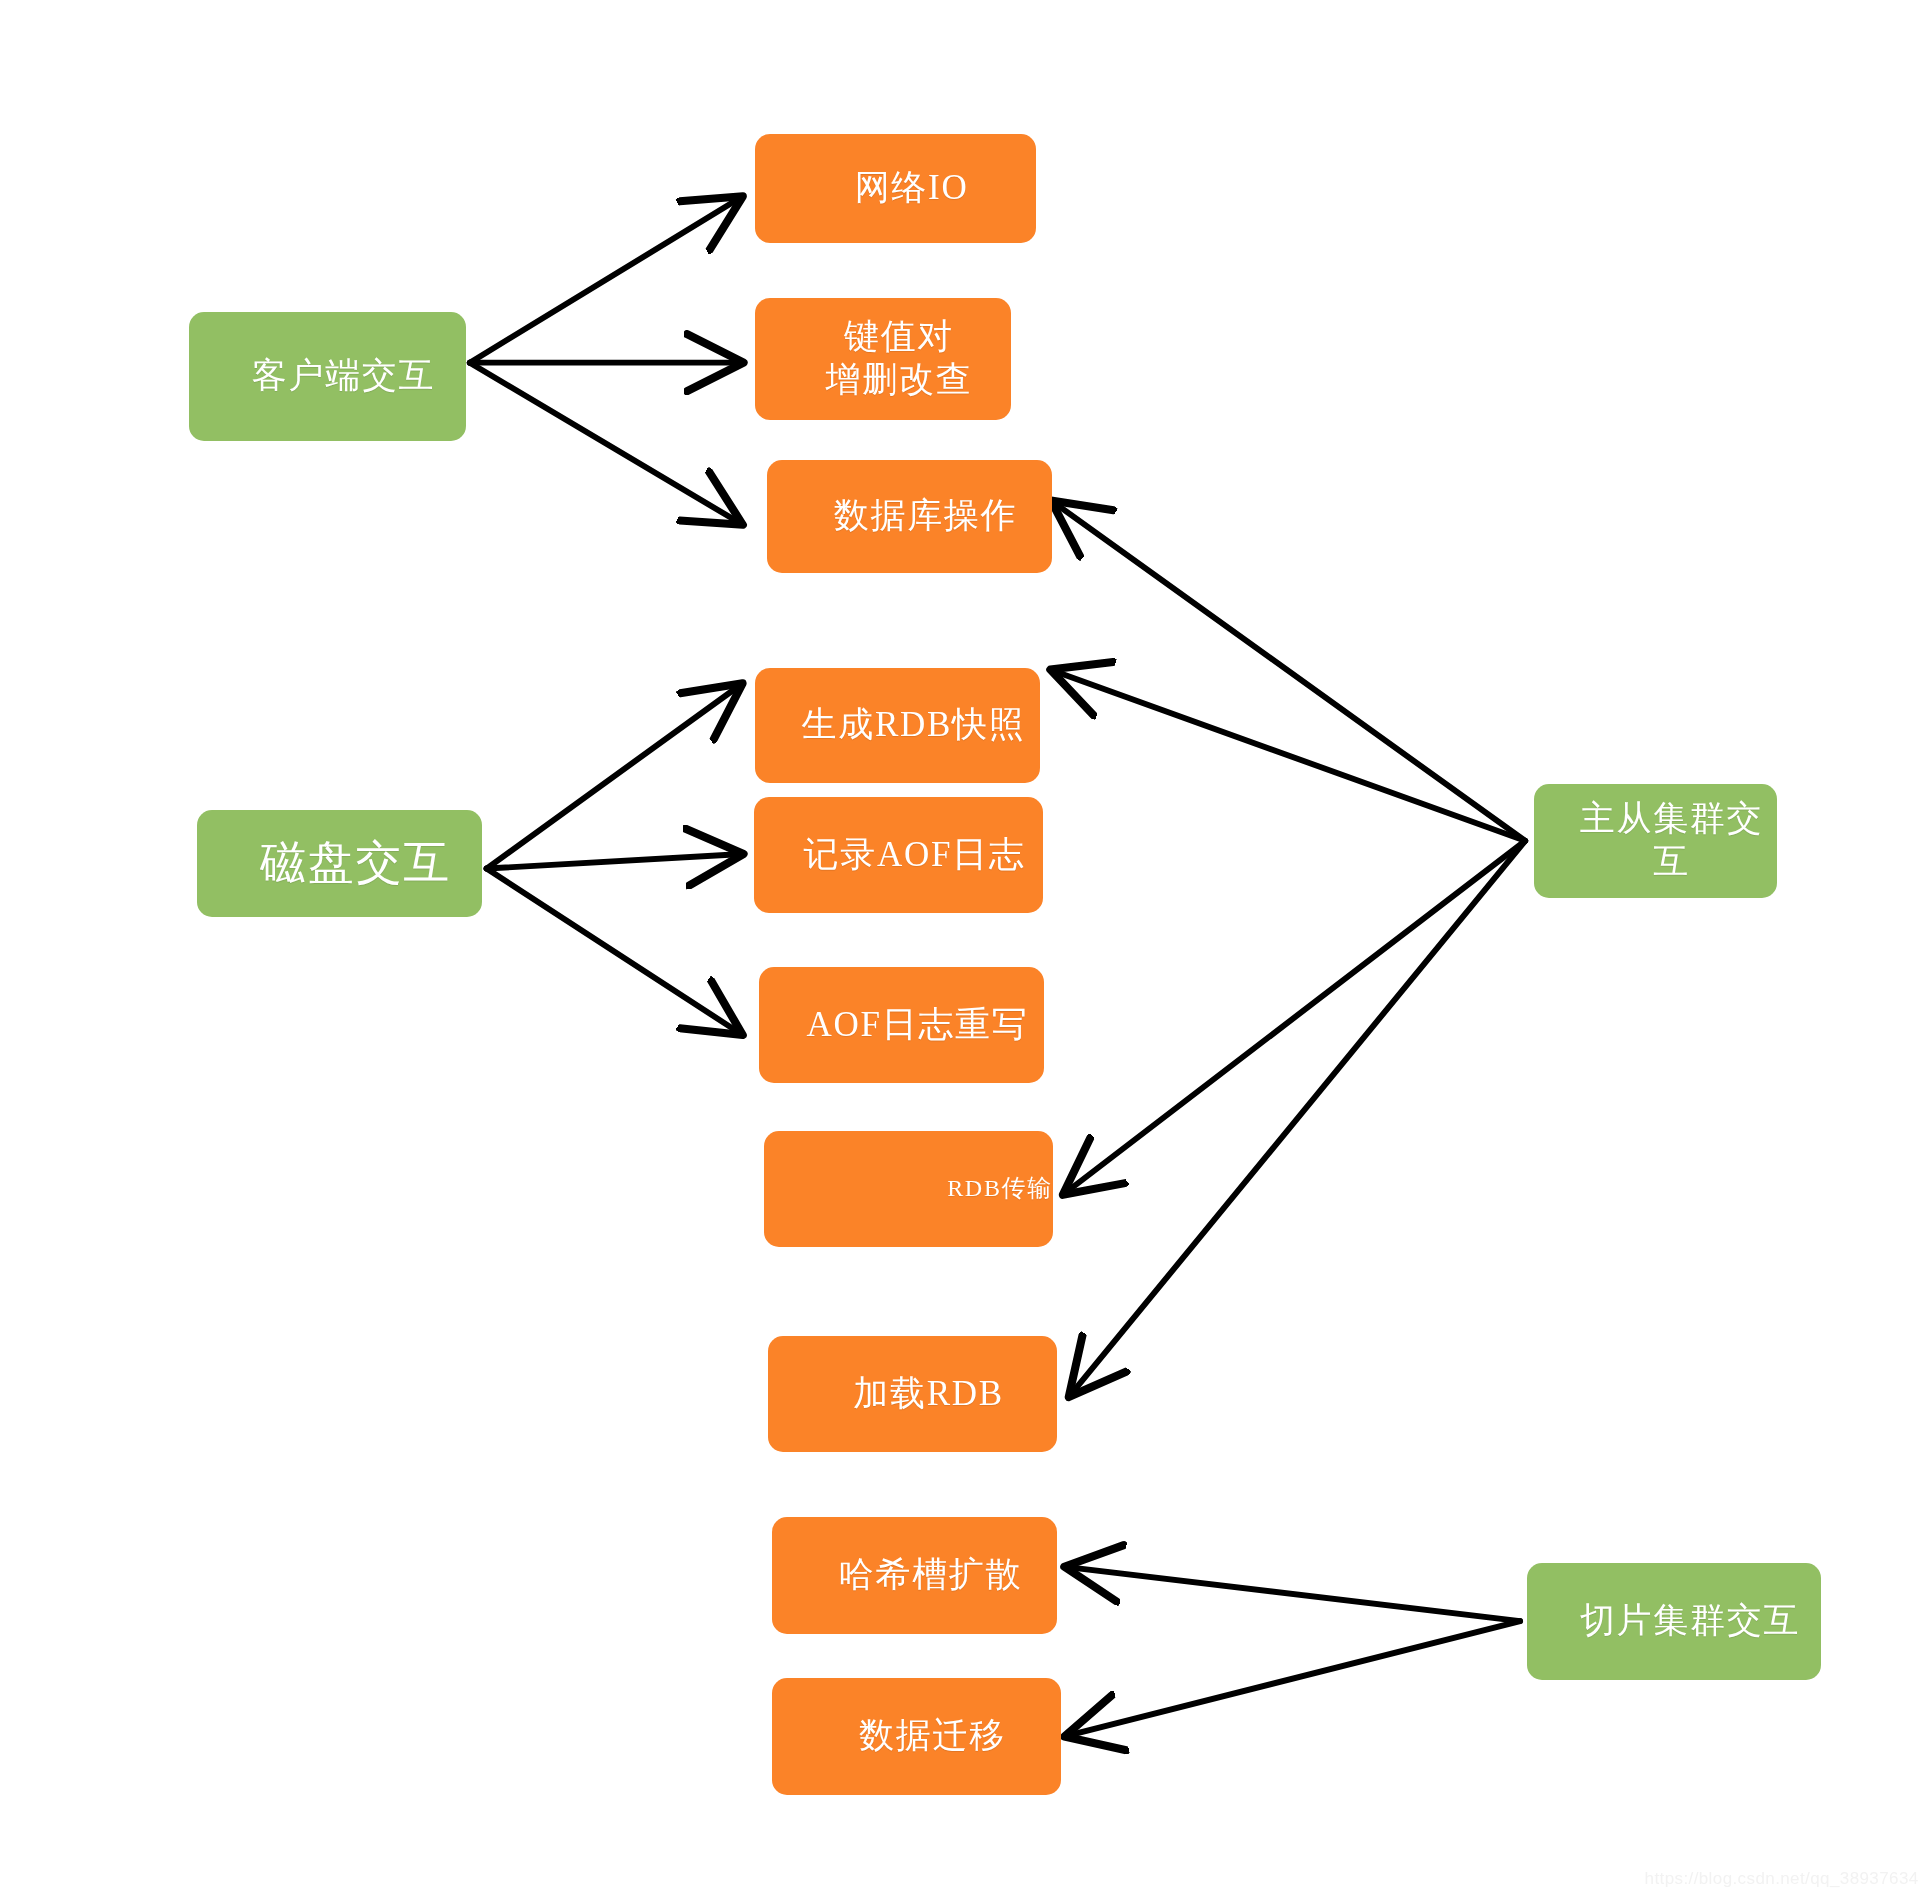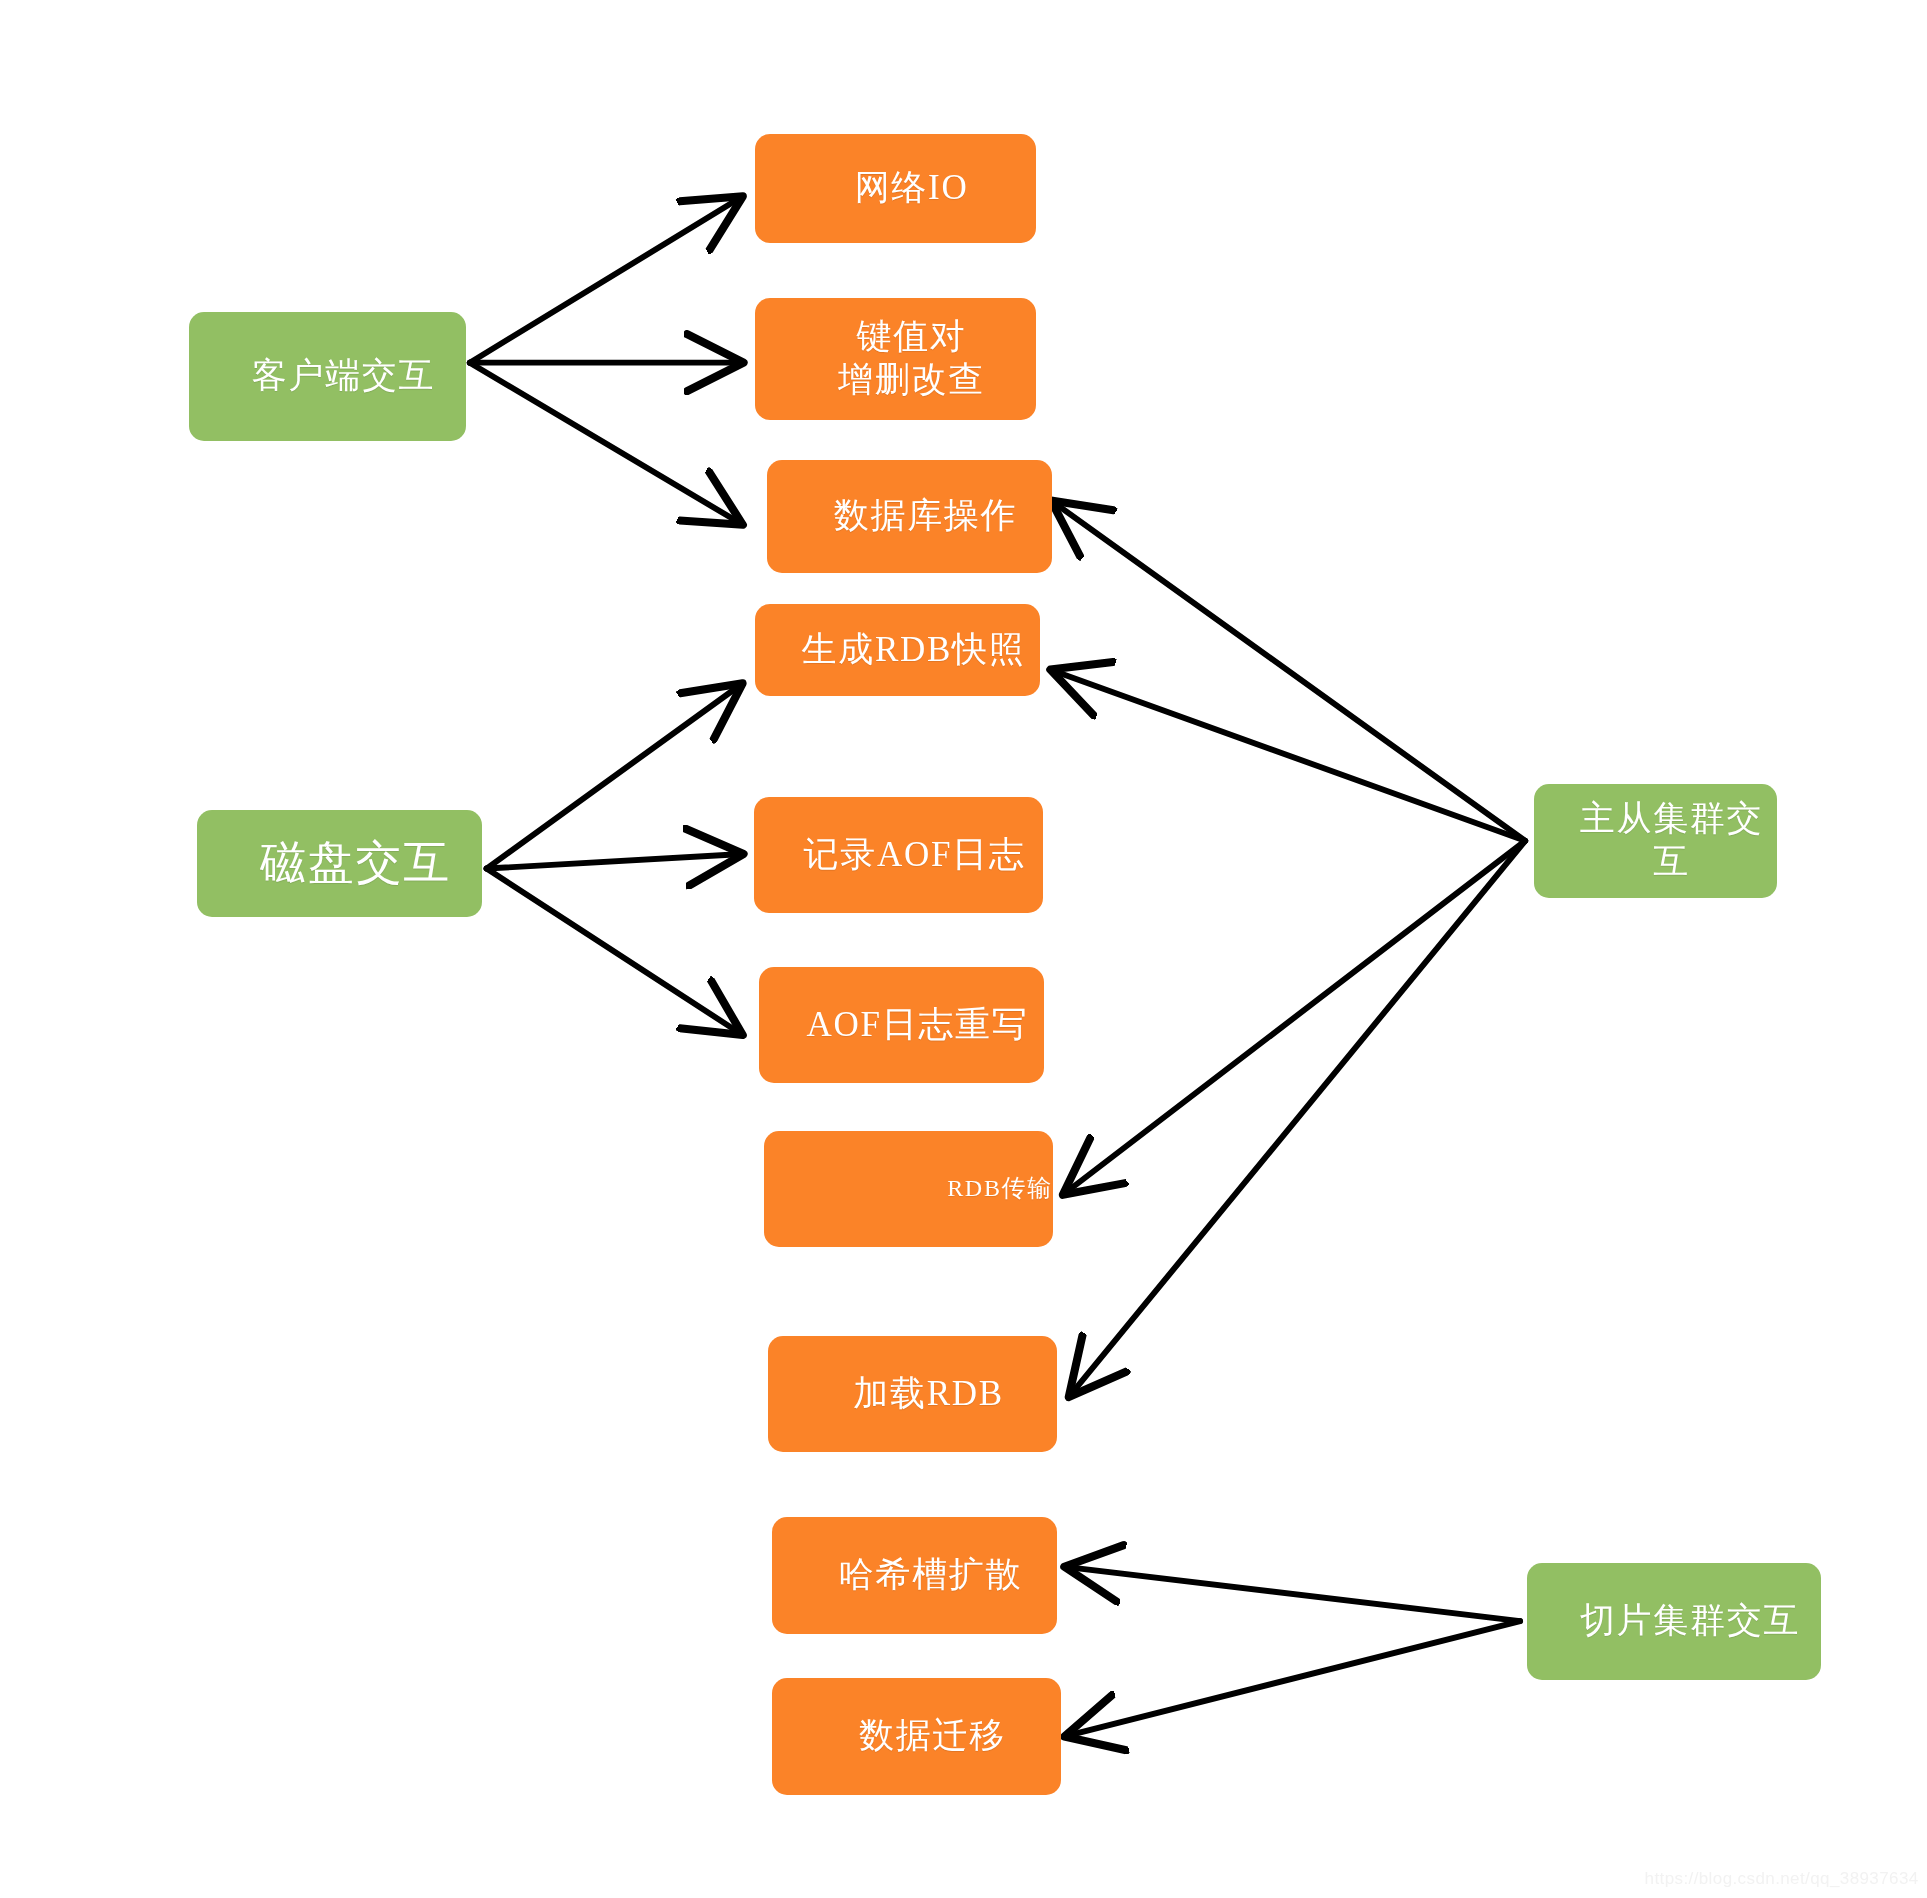--- a/index.html
+++ b/index.html
@@ -78,24 +78,24 @@
         <line x1="1812" y1="1932" x2="1275" y2="2068" marker-end="url(#ah)"></line>
       </g>
   </svg>
 
   <div id="node-layer">
       <div class="node green" style="left: 189px; top: 312px; width: 277px; height: 129px; font-size: 35px;"><span class="lbl">客户端交互</span></div>
       <div class="node green" style="left: 197px; top: 810px; width: 285px; height: 107px; font-size: 46px;"><span class="lbl">磁盘交互</span></div>
       <div class="node green" style="left: 1534px; top: 784px; width: 243px; height: 114px; font-size: 35px;"><span class="lbl">主从集群交互</span></div>
       <div class="node green" style="left: 1527px; top: 1563px; width: 294px; height: 117px; font-size: 35px;"><span class="lbl">切片集群交互</span></div>
       <div class="node orange" style="left: 755px; top: 134px; width: 281px; height: 109px; font-size: 35px;"><span class="lbl">网络IO</span></div>
-      <div class="node orange" style="left: 755px; top: 298px; width: 281px; height: 122px; font-size: 35px;"><span class="lbl">键值对
+      <div class="node orange" style="left: 755px; top: 298px; width: 256px; height: 122px; font-size: 35px;"><span class="lbl">键值对
 增删改查</span></div>
       <div class="node orange" style="left: 755px; top: 460px; width: 285px; height: 113px; font-size: 35px; margin-left: 12px;"><span class="lbl">数据库操作</span></div>
-      <div class="node orange" style="left: 755px; top: 604px; width: 285px; height: 92px; font-size: 35px; text-align: center;"><span class="lbl">生成RDB快照</span></div>
+      <div class="node orange" style="left: 755px; top: 668px; width: 285px; height: 115px; font-size: 35px; text-align: center;"><span class="lbl">生成RDB快照</span></div>
       <div class="node orange" style="left: 754px; top: 797px; width: 289px; height: 116px; font-size: 35px;"><span class="lbl">记录AOF日志</span></div>
       <div class="node orange" style="left: 759px; top: 967px; width: 285px; height: 116px; font-size: 35px;"><span class="lbl">AOF日志重写</span></div>
       <div class="node orange" style="left: 764px; top: 1131px; width: 289px; height: 116px; font-size: 24px; text-align: right;"><span class="lbl">RDB传输</span></div>
       <div class="node orange" style="left: 768px; top: 1336px; width: 289px; height: 116px; font-size: 35px;"><span class="lbl">加载RDB</span></div>
       <div class="node orange" style="left: 772px; top: 1517px; width: 285px; height: 117px; font-size: 35px;"><span class="lbl">哈希槽扩散</span></div>
       <div class="node orange" style="left: 772px; top: 1678px; width: 289px; height: 117px; font-size: 35px; justify-content: flex-end;"><span class="lbl">数据迁移</span></div>
     </div>
 
   <div id="watermark">https://blog.csdn.net/qq_38937634</div>
 

